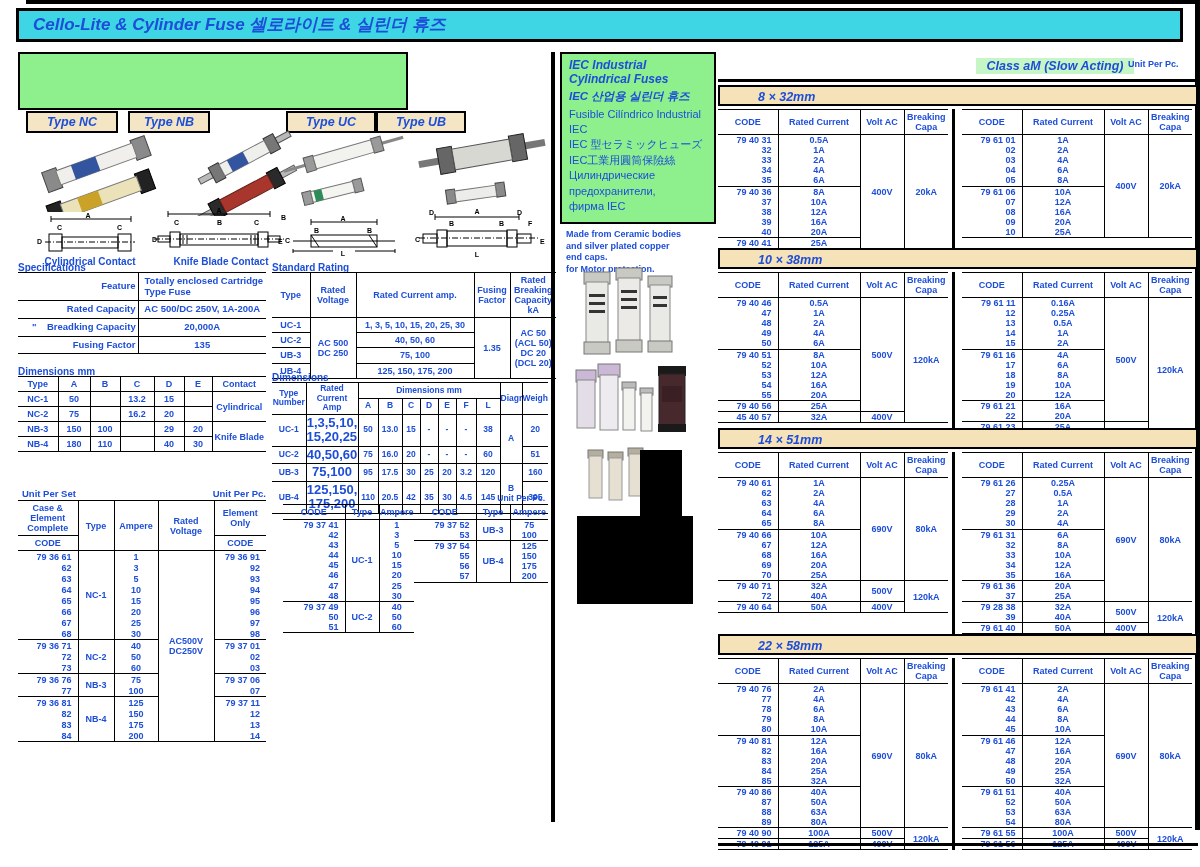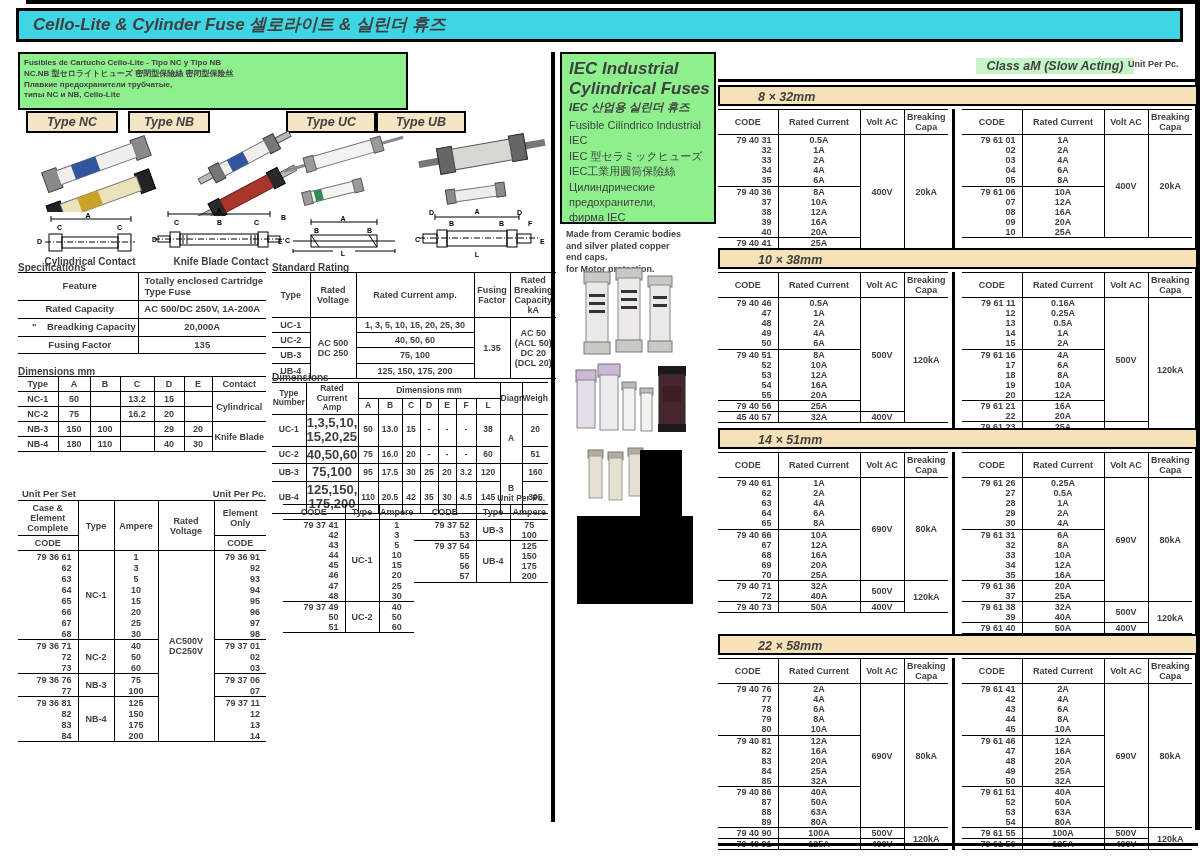--- a/index.html
+++ b/index.html
@@ -1,16 +1,16 @@
 <!DOCTYPE html>
 <html><head>
 <meta charset="utf-8">
 <style>
   html,body{margin:0;padding:0;background:#fff}
-  #page{position:relative;width:1200px;height:867px;background:#fff;font-family:"Liberation Sans",sans-serif;color:#404040;overflow:hidden}
+  #page{position:relative;width:1200px;height:867px;background:#fff;font-family:"Liberation Sans",sans-serif;color:#1d4ed8;overflow:hidden}
   .edge{position:absolute;background:#000}
   .title{position:absolute;left:16px;top:8px;width:1167px;height:34px;background:#3ed6e4;border:3px solid #000;box-sizing:border-box;font-style:italic;font-weight:bold;font-size:17px;line-height:27px;padding-left:14px}
   .greenbox{position:absolute;background:#8df08d;border:2px solid #000;box-sizing:border-box}
   .cello{left:18px;top:52px;width:390px;height:58px;display:flex}
   .cleft{width:168px;text-align:center;padding-top:7px}
   .ct{font-weight:bold;font-style:italic;font-size:13px}
   .cs{font-style:italic;font-weight:bold;font-size:11px;margin-top:5px}
   .cright{flex:1;padding:4px 2px 0 4px;font-size:8px;font-weight:bold;line-height:1.35}
   .tlabel{position:absolute;top:111px;height:22px;box-sizing:border-box;border:2.5px solid #000;background:#f4e6c4;font-style:italic;font-weight:bold;font-size:12.5px;text-align:center;padding-top:2px}
   .photo,.diag{position:absolute}
@@ -26,32 +26,32 @@
   .codes th+th,.codes td+td{border-left:1.3px solid #000}
   .codes tr.sep td{border-top:1.3px solid #000}
   .codes td:first-child{text-align:right;padding-right:6px;white-space:pre}
   .us td{height:11px}
   .us thead tr th{border-bottom:1.4px solid #000}
   .us tbody tr:first-child td{border-top:1.8px solid #000}
   .us td:last-child{text-align:right;padding-right:6px;white-space:pre}
   .spec{border-top:1.5px solid #000;border-bottom:1.5px solid #000}
   .spec td{border-top:1.4px solid #000;font-size:9.5px;padding:3px 2px;font-weight:bold;text-align:center}
   .spec tr:first-child td{border-top:none}
-  .spec td:first-child{border-right:1.4px solid #000;text-align:center;padding-left:6px;white-space:pre}
+  .spec td:first-child{border-right:1.4px solid #000;text-align:right;padding-left:6px;white-space:pre}
   .spec td.lft{text-align:left;padding-left:6px}
   .grid{border-top:1.6px solid #000;border-bottom:1.6px solid #000}
   .grid th,.grid td{border:1.2px solid #000;font-size:9px;padding:2px 1px}
   .grid th:first-child,.grid td:first-child{border-left:none}
   .grid th:last-child,.grid td:last-child{border-right:none}
   .ucd th,.ucd td{font-size:8.5px;padding:1px 0}
   .ucd td.sm{font-size:13px}
   .gap{line-height:1.5}
   .vdivider{position:absolute;left:551px;top:52px;width:4px;height:770px;background:#000}
   .iec{left:560px;top:52px;width:156px;height:172px;padding:5px 4px 0 7px}
-  .it1{font-weight:bold;font-style:italic;font-size:17px;line-height:1.15}
+  .it1{font-weight:bold;font-style:italic;font-size:12px;line-height:1.15}
   .it2{font-weight:bold;font-style:italic;font-size:11.5px;margin:2px 0 3px}
   .id1{font-size:11px;font-weight:normal;line-height:1.4}
   .note{position:absolute;left:566px;top:229px;width:150px;font-size:9px;font-weight:bold;white-space:pre-line;line-height:1.3}
   .classlbl{position:absolute;text-align:center}
   .hl{background:#c6f5c6;font-style:italic;font-weight:bold;font-size:12.5px;padding:1px 10px}
   .unitpc{position:absolute;font-weight:bold;font-size:9px}
   .thickhr{position:absolute;height:3px;background:#000}
   .section{position:absolute;left:718px;width:480px}
   .band{height:21px;border:2.5px solid #000;box-sizing:border-box;background:#f6e2b8}
   .band span{margin-left:38px;font-style:italic;font-weight:bold;font-size:12.5px;line-height:15px;display:inline-block}
@@ -64,26 +64,20 @@
 </head>
 <body>
 
 <div id="page">
   <div class="edge" style="left:26px;top:0;width:1174px;height:4px"></div>
   <div class="edge" style="left:1195px;top:0;width:5px;height:830px"></div>
 
   <div class="title">Cello-Lite &amp; Cylinder Fuse  셀로라이트 &amp; 실린더 휴즈</div>
 
   <div class="greenbox cello">
-    <div class="cright">
-      <div>Fusibles de Cartucho Cello-Lite - Tipo NC y Tipo NB</div>
-      <div>NC.NB 型セロライトヒューズ  密閉型保險絲  密闭型保险丝</div>
-      <div>Плавкие предохранители трубчатые,</div>
-      <div>типы NC и NB, Cello-Lite</div>
-    </div>
   </div>
 
   <div class="tlabel" style="left:26px;width:92px">Type NC</div>
   <div class="tlabel" style="left:128px;width:82px">Type NB</div>
   <div class="tlabel" style="left:286px;width:90px">Type UC</div>
   <div class="tlabel" style="left:376px;width:90px">Type UB</div>
 
   <svg class="photo" style="left:18px;top:134px" width="165" height="78">
     <g transform="rotate(-20 80 30)">
       <rect x="24" y="19" width="15" height="21" fill="#8a8a8a" stroke="#444"></rect>
@@ -1098,21 +1092,21 @@
                 <td>79 40 71</td>
                 <td>32A</td>
                 <td rowspan="2">500V</td>
                 <td rowspan="3">120kA</td>
               </tr>
               <tr>
                 <td>72</td>
                 <td>40A</td>
               </tr>
               <tr class="sep">
-                <td>79 40 73</td>
+                <td>79 40 64</td>
                 <td>50A</td>
                 <td>400V</td>
               </tr>
             </tbody>
           </table>
         </div>
       <div class="sdiv"></div>
       <div class="half">
           <table class="dt codes" style="width: 230px;">
             <colgroup>
@@ -1174,21 +1168,21 @@
               </tr>
               <tr class="sep">
                 <td>79 61 36</td>
                 <td>20A</td>
               </tr>
               <tr>
                 <td>37</td>
                 <td>25A</td>
               </tr>
               <tr class="sep">
-                <td>79 61 38</td>
+                <td>79 28 38</td>
                 <td>32A</td>
                 <td rowspan="2">500V</td>
                 <td rowspan="3">120kA</td>
               </tr>
               <tr>
                 <td>39</td>
                 <td>40A</td>
               </tr>
               <tr class="sep">
                 <td>79 61 40</td>

